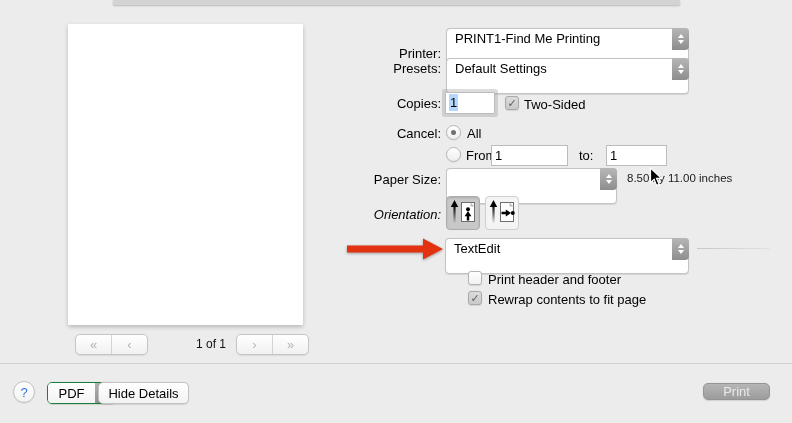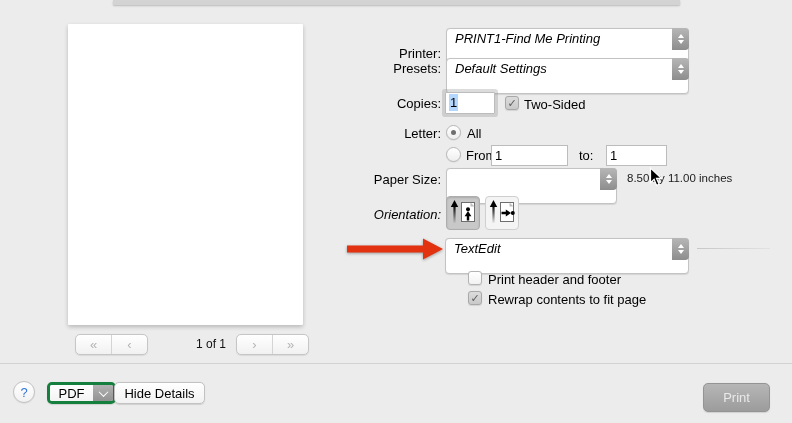--- a/index.html
+++ b/index.html
@@ -12,34 +12,34 @@
   .preview-page{position:absolute;left:68px;top:24px;width:235px;height:301px;background:#fff;box-shadow:0 2px 4px rgba(0,0,0,.22);border-radius:1px;}
   .seg{position:absolute;top:334px;height:21px;width:73px;display:flex;border:1px solid #c6c6c6;border-radius:5px;background:linear-gradient(#ffffff,#f1f1f1);box-sizing:border-box;overflow:hidden;box-shadow:0 .5px 1px rgba(0,0,0,.08);}
   .seg .segbtn{flex:1;display:flex;align-items:center;justify-content:center;color:#b4b4b4;font-size:13px;line-height:1;user-select:none;}
   .seg .segbtn + .segbtn{border-left:1px solid #d4d4d4;}
   .page-indicator{position:absolute;left:163px;top:337px;width:96px;text-align:center;font-size:12px;color:#111;}
 
   .divider{position:absolute;left:0;top:363px;width:792px;height:1px;background:#d2d2d2;}
 
   
   .help-btn{position:absolute;left:13px;top:381px;width:22px;height:22px;border:1px solid #c2c2c2;border-radius:50%;background:linear-gradient(#ffffff,#f2f2f2);box-sizing:border-box;display:flex;align-items:center;justify-content:center;color:#3076d8;font-size:13px;box-shadow:0 .5px 1px rgba(0,0,0,.12);}
-  .pdf-btn{position:absolute;left:47px;top:382px;width:69px;height:22px;border:3px solid #15803d;border-radius:5px;box-sizing:border-box;display:flex;overflow:hidden;box-shadow:0 .5px 1px rgba(0,0,0,.12);}
+  .pdf-btn{position:absolute;left:47px;top:382px;width:69px;height:22px;border:1px solid #15803d;border-radius:5px;box-sizing:border-box;display:flex;overflow:hidden;box-shadow:0 .5px 1px rgba(0,0,0,.12);}
   .pdf-btn .pdf-txt{flex:1;background:linear-gradient(#ffffff,#f3f3f3);display:flex;align-items:center;justify-content:center;}
   .pdf-btn .pdf-cap{width:20px;background:linear-gradient(#b2b2b2,#929292);display:flex;align-items:center;justify-content:center;}
   .chev-down{width:6px;height:6px;border-right:1.8px solid #fff;border-bottom:1.8px solid #fff;transform:rotate(45deg) translate(-1px,-1px);}
   .push-btn{position:absolute;height:22px;border:1px solid #c2c2c2;border-radius:5px;background:linear-gradient(#ffffff,#f2f2f2);box-sizing:border-box;display:flex;align-items:center;justify-content:center;box-shadow:0 .5px 1px rgba(0,0,0,.12);}
-  .hide-details{left:114px;top:382px;width:91px;}
+  .hide-details{left:98px;top:382px;width:91px;}
   .cancel{left:620px;top:383px;width:68px;height:23px;}
-  .print{left:703px;top:383px;width:67px;height:29px;background:linear-gradient(#b6b6b6,#9c9c9c);border-color:#949494;color:#e9e9e9;}
+  .print{left:703px;top:383px;width:67px;height:17px;background:linear-gradient(#b6b6b6,#9c9c9c);border-color:#949494;color:#e9e9e9;}
 
   
   .flabel{position:absolute;right:351px;text-align:right;white-space:nowrap;}
 
   
-  .popup{position:absolute;height:36px;background:#fff;border:1px solid #c3c3c3;border-radius:4px;box-sizing:border-box;box-shadow:0 .5px 1px rgba(0,0,0,.1);font-style:italic;}
+  .popup{position:absolute;height:36px;background:#fff;border:1px solid #c3c3c3;border-radius:4px;box-sizing:border-box;box-shadow:0 .5px 1px rgba(0,0,0,.1);}
   .popup .val{display:block;padding-left:8px;line-height:20px;white-space:nowrap;overflow:hidden;}
   .popup .cap{position:absolute;top:-1px;right:-1px;width:17px;height:22px;border-radius:0 4px 4px 0;background:linear-gradient(#b7b7b7,#8d8d8d);display:flex;flex-direction:column;align-items:center;justify-content:center;}
   .tri-up{width:0;height:0;border-left:3.5px solid transparent;border-right:3.5px solid transparent;border-bottom:4.5px solid #fff;margin:1px 0;}
   .tri-down{width:0;height:0;border-left:3.5px solid transparent;border-right:3.5px solid transparent;border-top:4.5px solid #fff;margin:1px 0;}
 
   
   .tfield{position:absolute;background:#fff;border:1px solid #bcbcbc;box-sizing:border-box;padding-left:3px;line-height:19px;}
   .copies{left:445px;top:92px;width:50px;height:22px;box-shadow:0 0 0 3px rgba(147,147,147,.32);border-radius:1px;line-height:20px;}
   .sel{background:var(--selection-blue,#b4d7fd);padding:1px 1px;}
   .from-field{left:491px;top:145px;width:77px;height:21px;}
@@ -89,21 +89,21 @@
         <span>›</span>
       </div>
     <div class="segbtn">
         <span>»</span>
       </div>
   </div>
 
   <div class="flabel" style="top:46px;">Printer:</div>
   <div class="flabel" style="top:61px;">Presets:</div>
   <div class="flabel" style="top:96px;">Copies:</div>
-  <div class="flabel" style="top:126px;">Letter:</div>
+  <div class="flabel" style="top:126px;">Cancel:</div>
   <div class="flabel" style="top:172px;">Paper Size:</div>
   <div class="flabel" style="top:207px;font-style:italic;">Orientation:</div>
 
   <div class="popup" style="left:446px;top:28px;width:243px;">
     <span class="val">PRINT1-Find Me Printing</span>
     <span class="cap">
         <span class="tri-up"></span>
         <span class="tri-down"></span>
       </span>
   </div>

